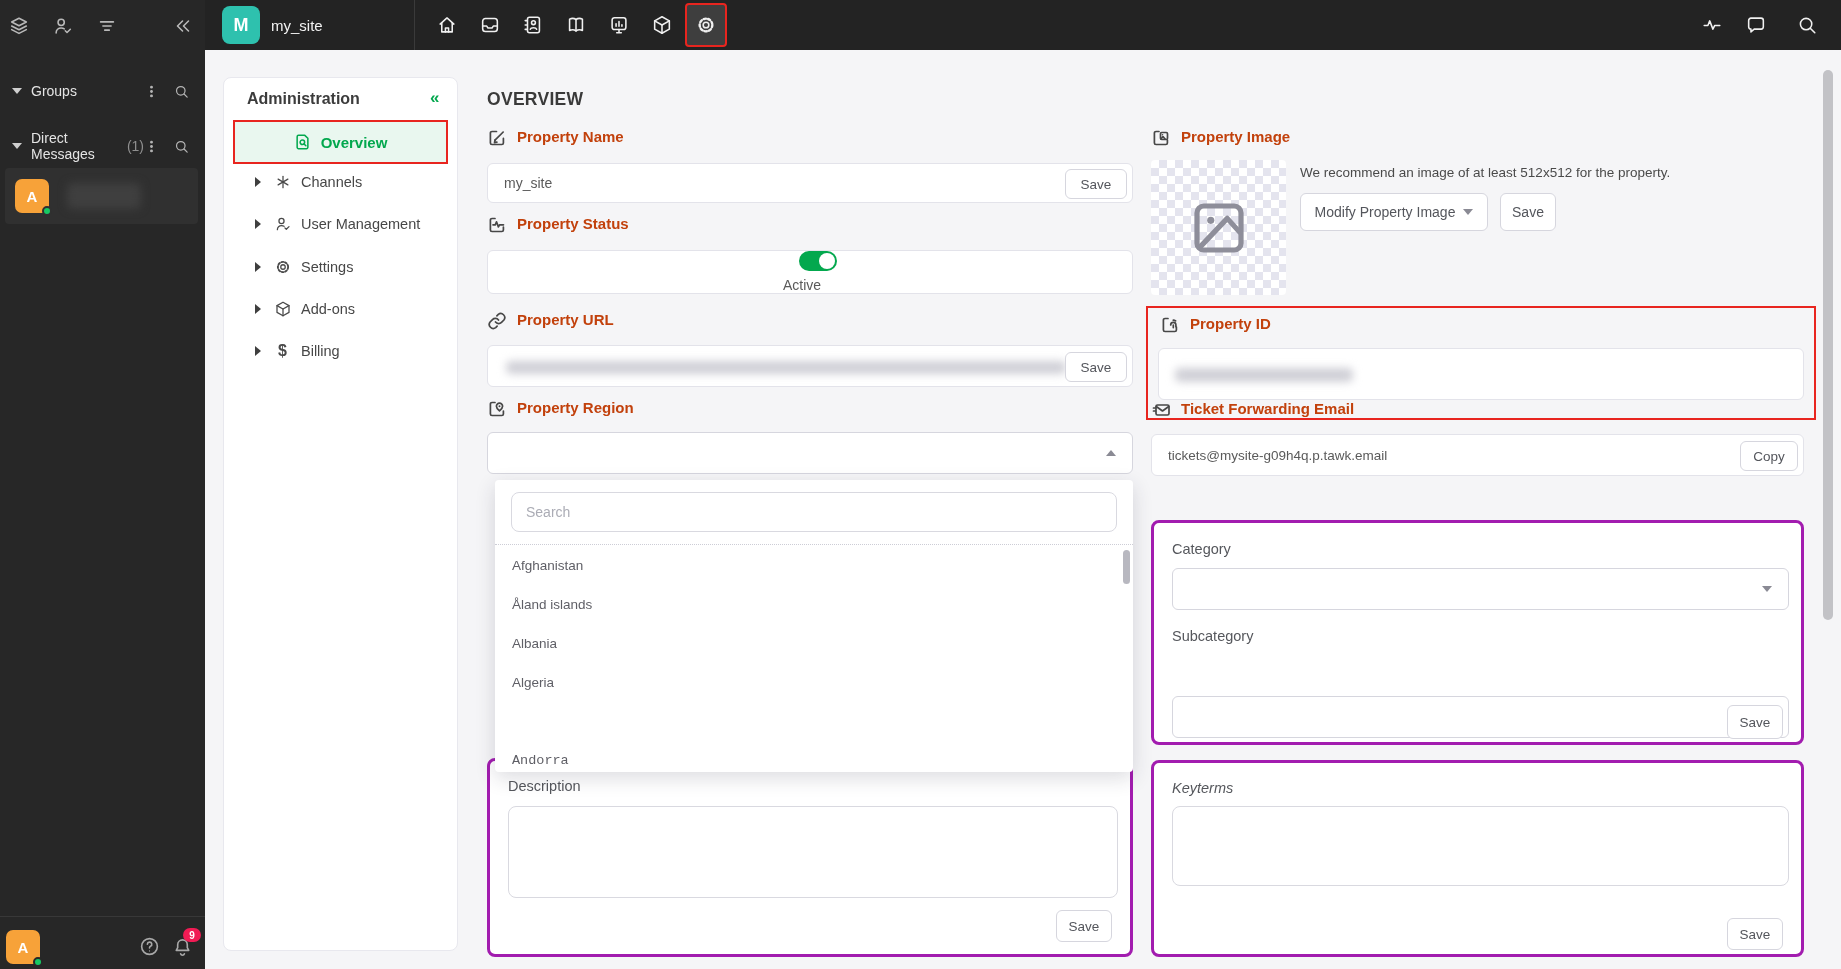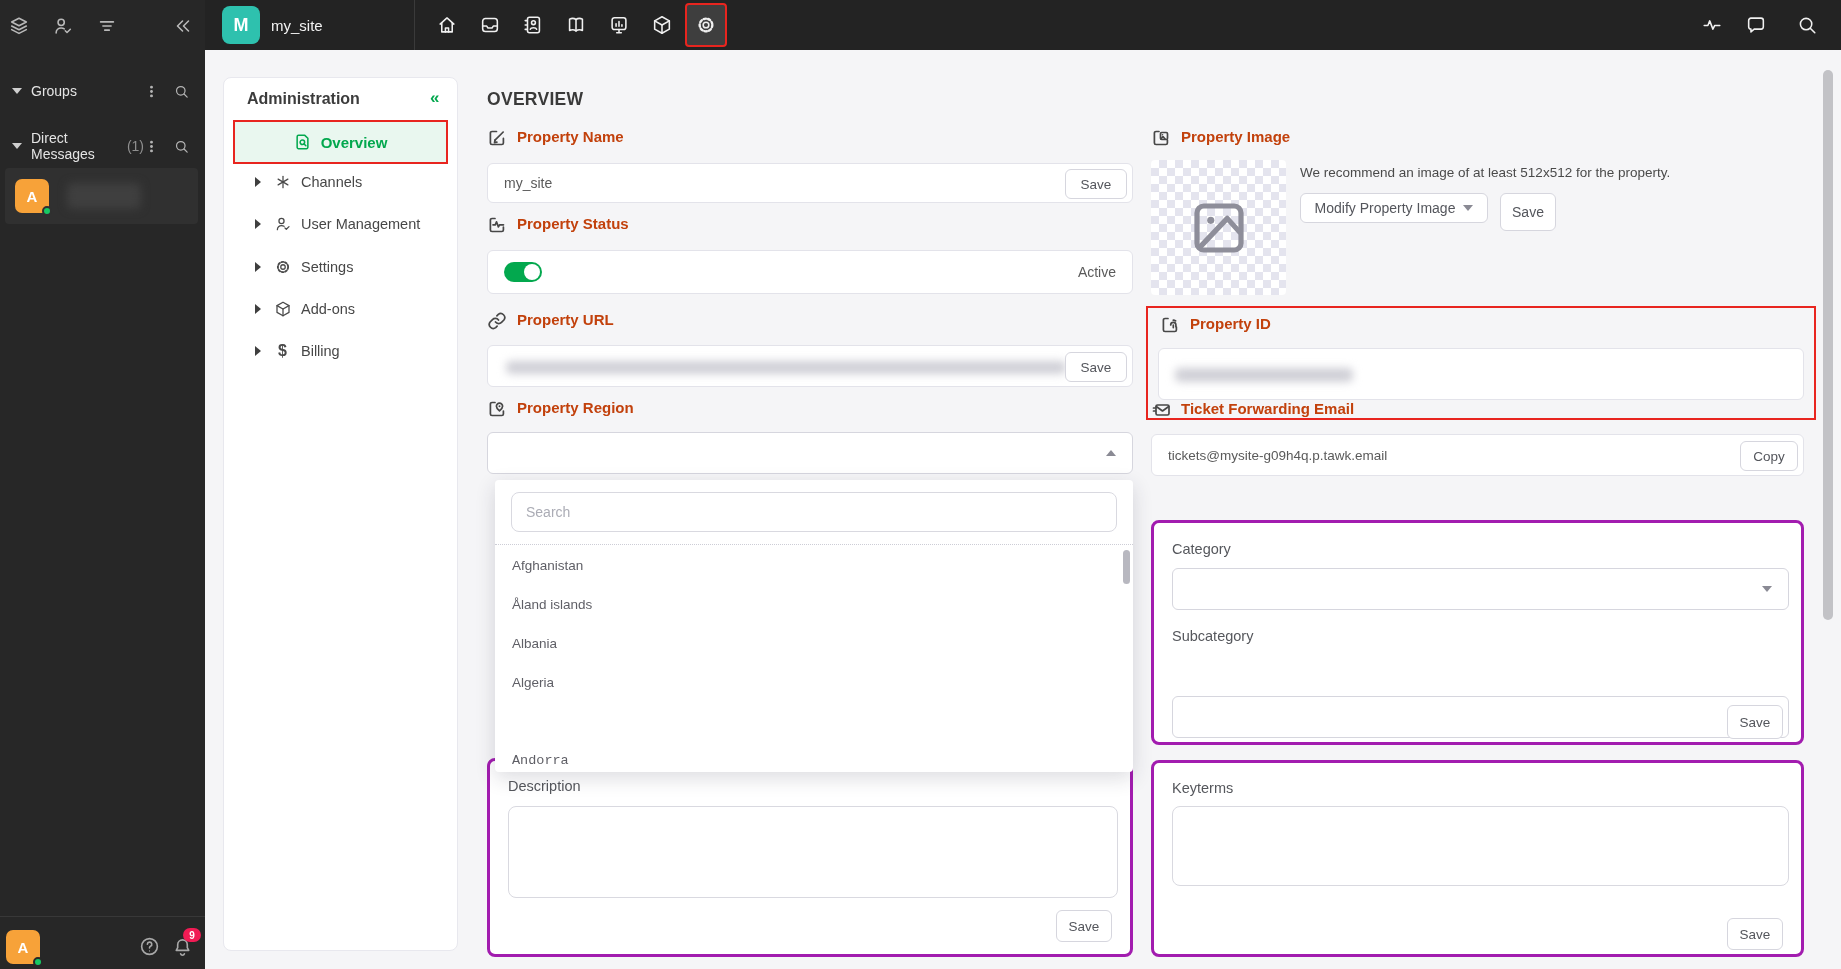--- a/index.html
+++ b/index.html
@@ -331,21 +331,21 @@
 
   <div class="abs sec-label" style="left:487px;top:215px;">
     <span>
         <svg width="20" height="20" viewBox="0 0 20 20">
           <path d="M8 3.5H5A1.6 1.6 0 0 0 3.4 5.1v9.8A1.6 1.6 0 0 0 5 16.5h9.8a1.6 1.6 0 0 0 1.6-1.6V12"></path>
           <path d="M6 9.8h2.2l1.3-2.9 1.9 5 1.3-2.1h3.8"></path>
         </svg>
       </span>
     <span>Property Status</span>
   </div>
-  <div class="abs row-card" style="left:487px;top:250px;width:646px;height:44px;">
+  <div class="abs row-card" style="left:487px;top:250px;width:646px;height:44px;flex-direction:column;">
     <span class="toggle">
         <span class="knob"></span>
       </span>
     <span style="flex:1;"></span>
     <span style="font-size:14px;color:#5a5a5a;padding-right:16px;">Active</span>
   </div>
 
   <div class="abs sec-label" style="left:487px;top:311px;">
     <span>
         <svg width="20" height="20" viewBox="0 0 20 20">
@@ -403,21 +403,21 @@
     <span>Property Image</span>
   </div>
   <div class="abs checker" style="left:1151px;top:160px;width:135px;height:135px;">
     <svg width="66" height="66" viewBox="0 0 24 24" style="stroke-width:1.9;">
         <rect x="4" y="4" width="16" height="16" rx="2.5"></rect>
         <circle cx="9" cy="9.2" r="1.3" fill="currentColor" stroke="none"></circle>
         <path d="M5.5 18.5 15 8.5l4.5 5"></path>
       </svg>
   </div>
   <span class="abs hint" style="left:1300px;top:165px;">We recommend an image of at least 512x512 for the property.</span>
-  <button class="btn abs" style="left:1300px;top:193px;width:188px;height:30px;gap:8px;font-size:14px;">
+  <button class="btn abs" style="left:1300px;top:193px;width:188px;height:38px;gap:8px;font-size:14px;">
     <span>Modify Property Image</span>
     <span class="tri-down"></span>
   </button>
   <button class="btn abs" style="left:1500px;top:193px;width:56px;height:38px;font-size:14px;">Save</button>
 
   <div class="abs red-outline" style="left:1146px;top:306px;width:670px;height:114px;"></div>
   <div class="abs sec-label" style="left:1160px;top:315px;">
     <span>
         <svg width="20" height="20" viewBox="0 0 20 20">
           <path d="M8 3.5H5A1.6 1.6 0 0 0 3.4 5.1v9.8A1.6 1.6 0 0 0 5 16.5h9.8a1.6 1.6 0 0 0 1.6-1.6V12"></path>
@@ -453,21 +453,21 @@
       <span class="tri-down"></span>
     </div>
     <span class="card-label abs" style="left:18px;top:105px;">Subcategory</span>
     <div class="abs select" style="left:18px;top:131px;width:617px;height:42px;">
       <span class="tri-down"></span>
     </div>
     <button class="btn abs" style="right:18px;top:182px;width:56px;height:34px;">Save</button>
   </div>
 
   <div class="abs card" style="left:1151px;top:760px;width:653px;height:197px;">
-    <span class="card-label abs" style="left:18px;top:17px;">Keyterms</span>
+    <span class="card-label abs" style="left:18px;top:17px;font-style:italic;">Keyterms</span>
     <div class="tarea abs" style="left:18px;top:43px;width:617px;height:80px;"></div>
     <button class="btn abs" style="right:18px;top:155px;width:56px;height:32px;">Save</button>
   </div>
 
   <div class="abs page-scroll">
     <div class="page-thumb"></div>
   </div>
 
 </div>
 

